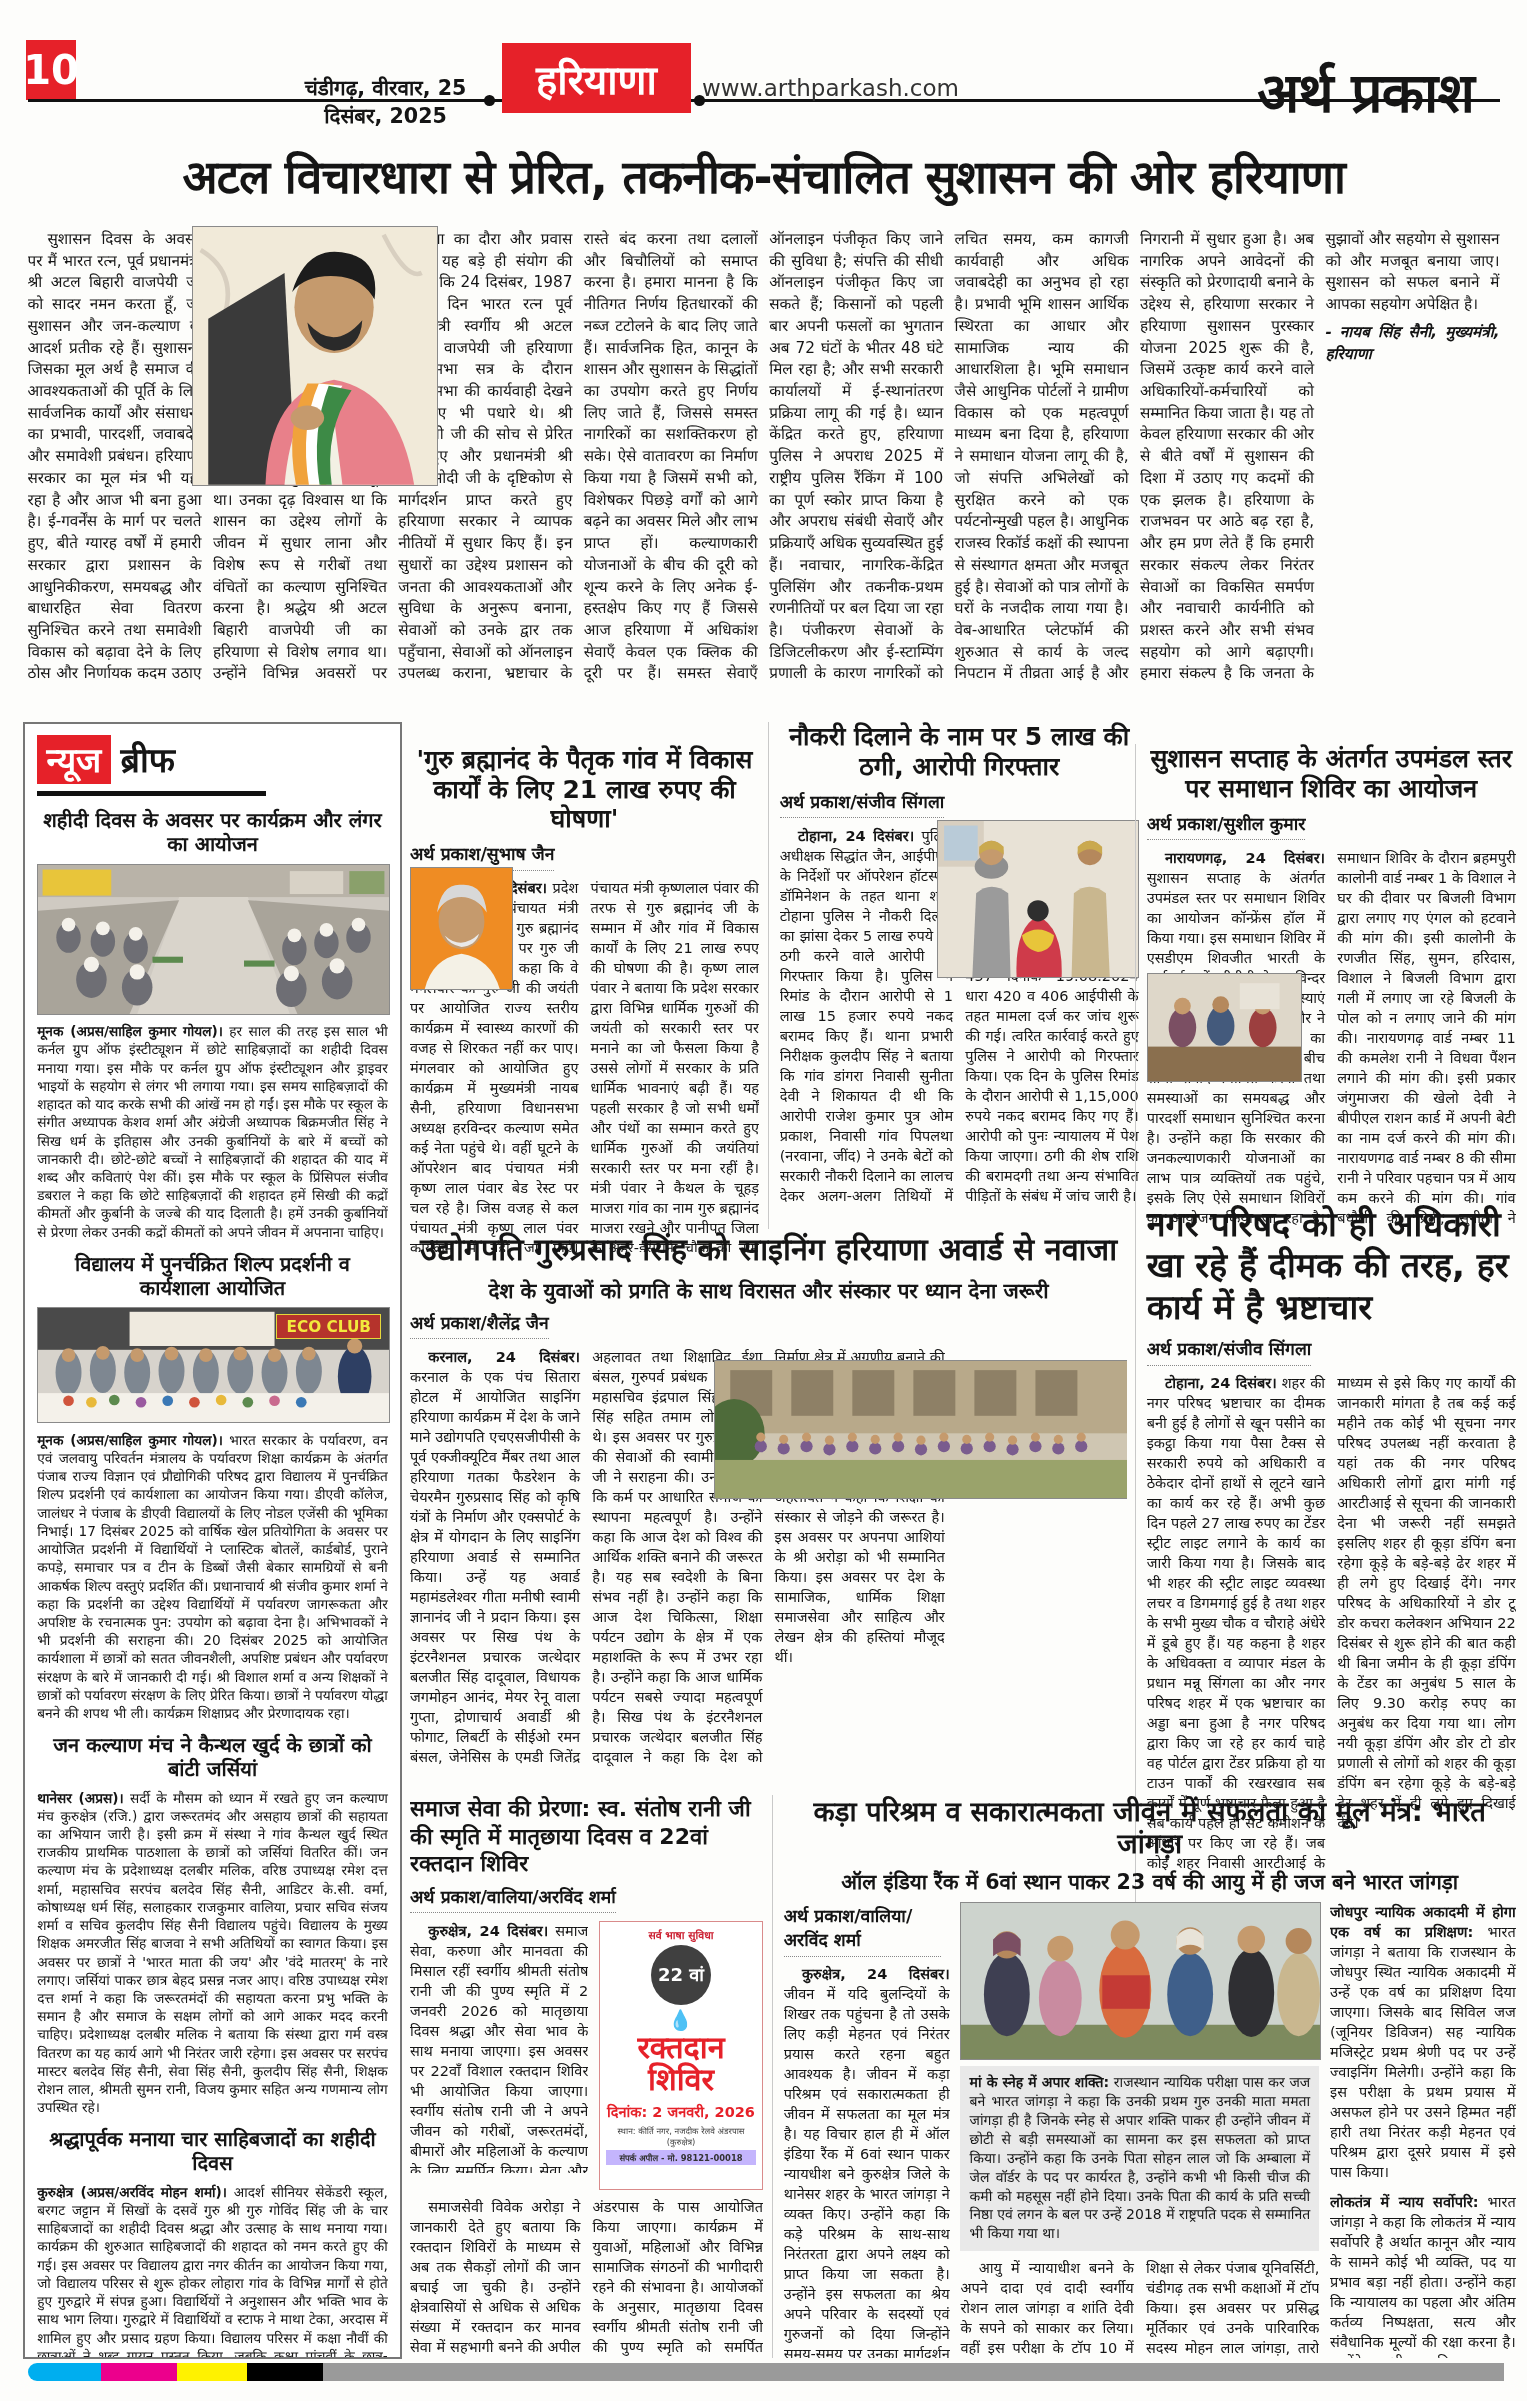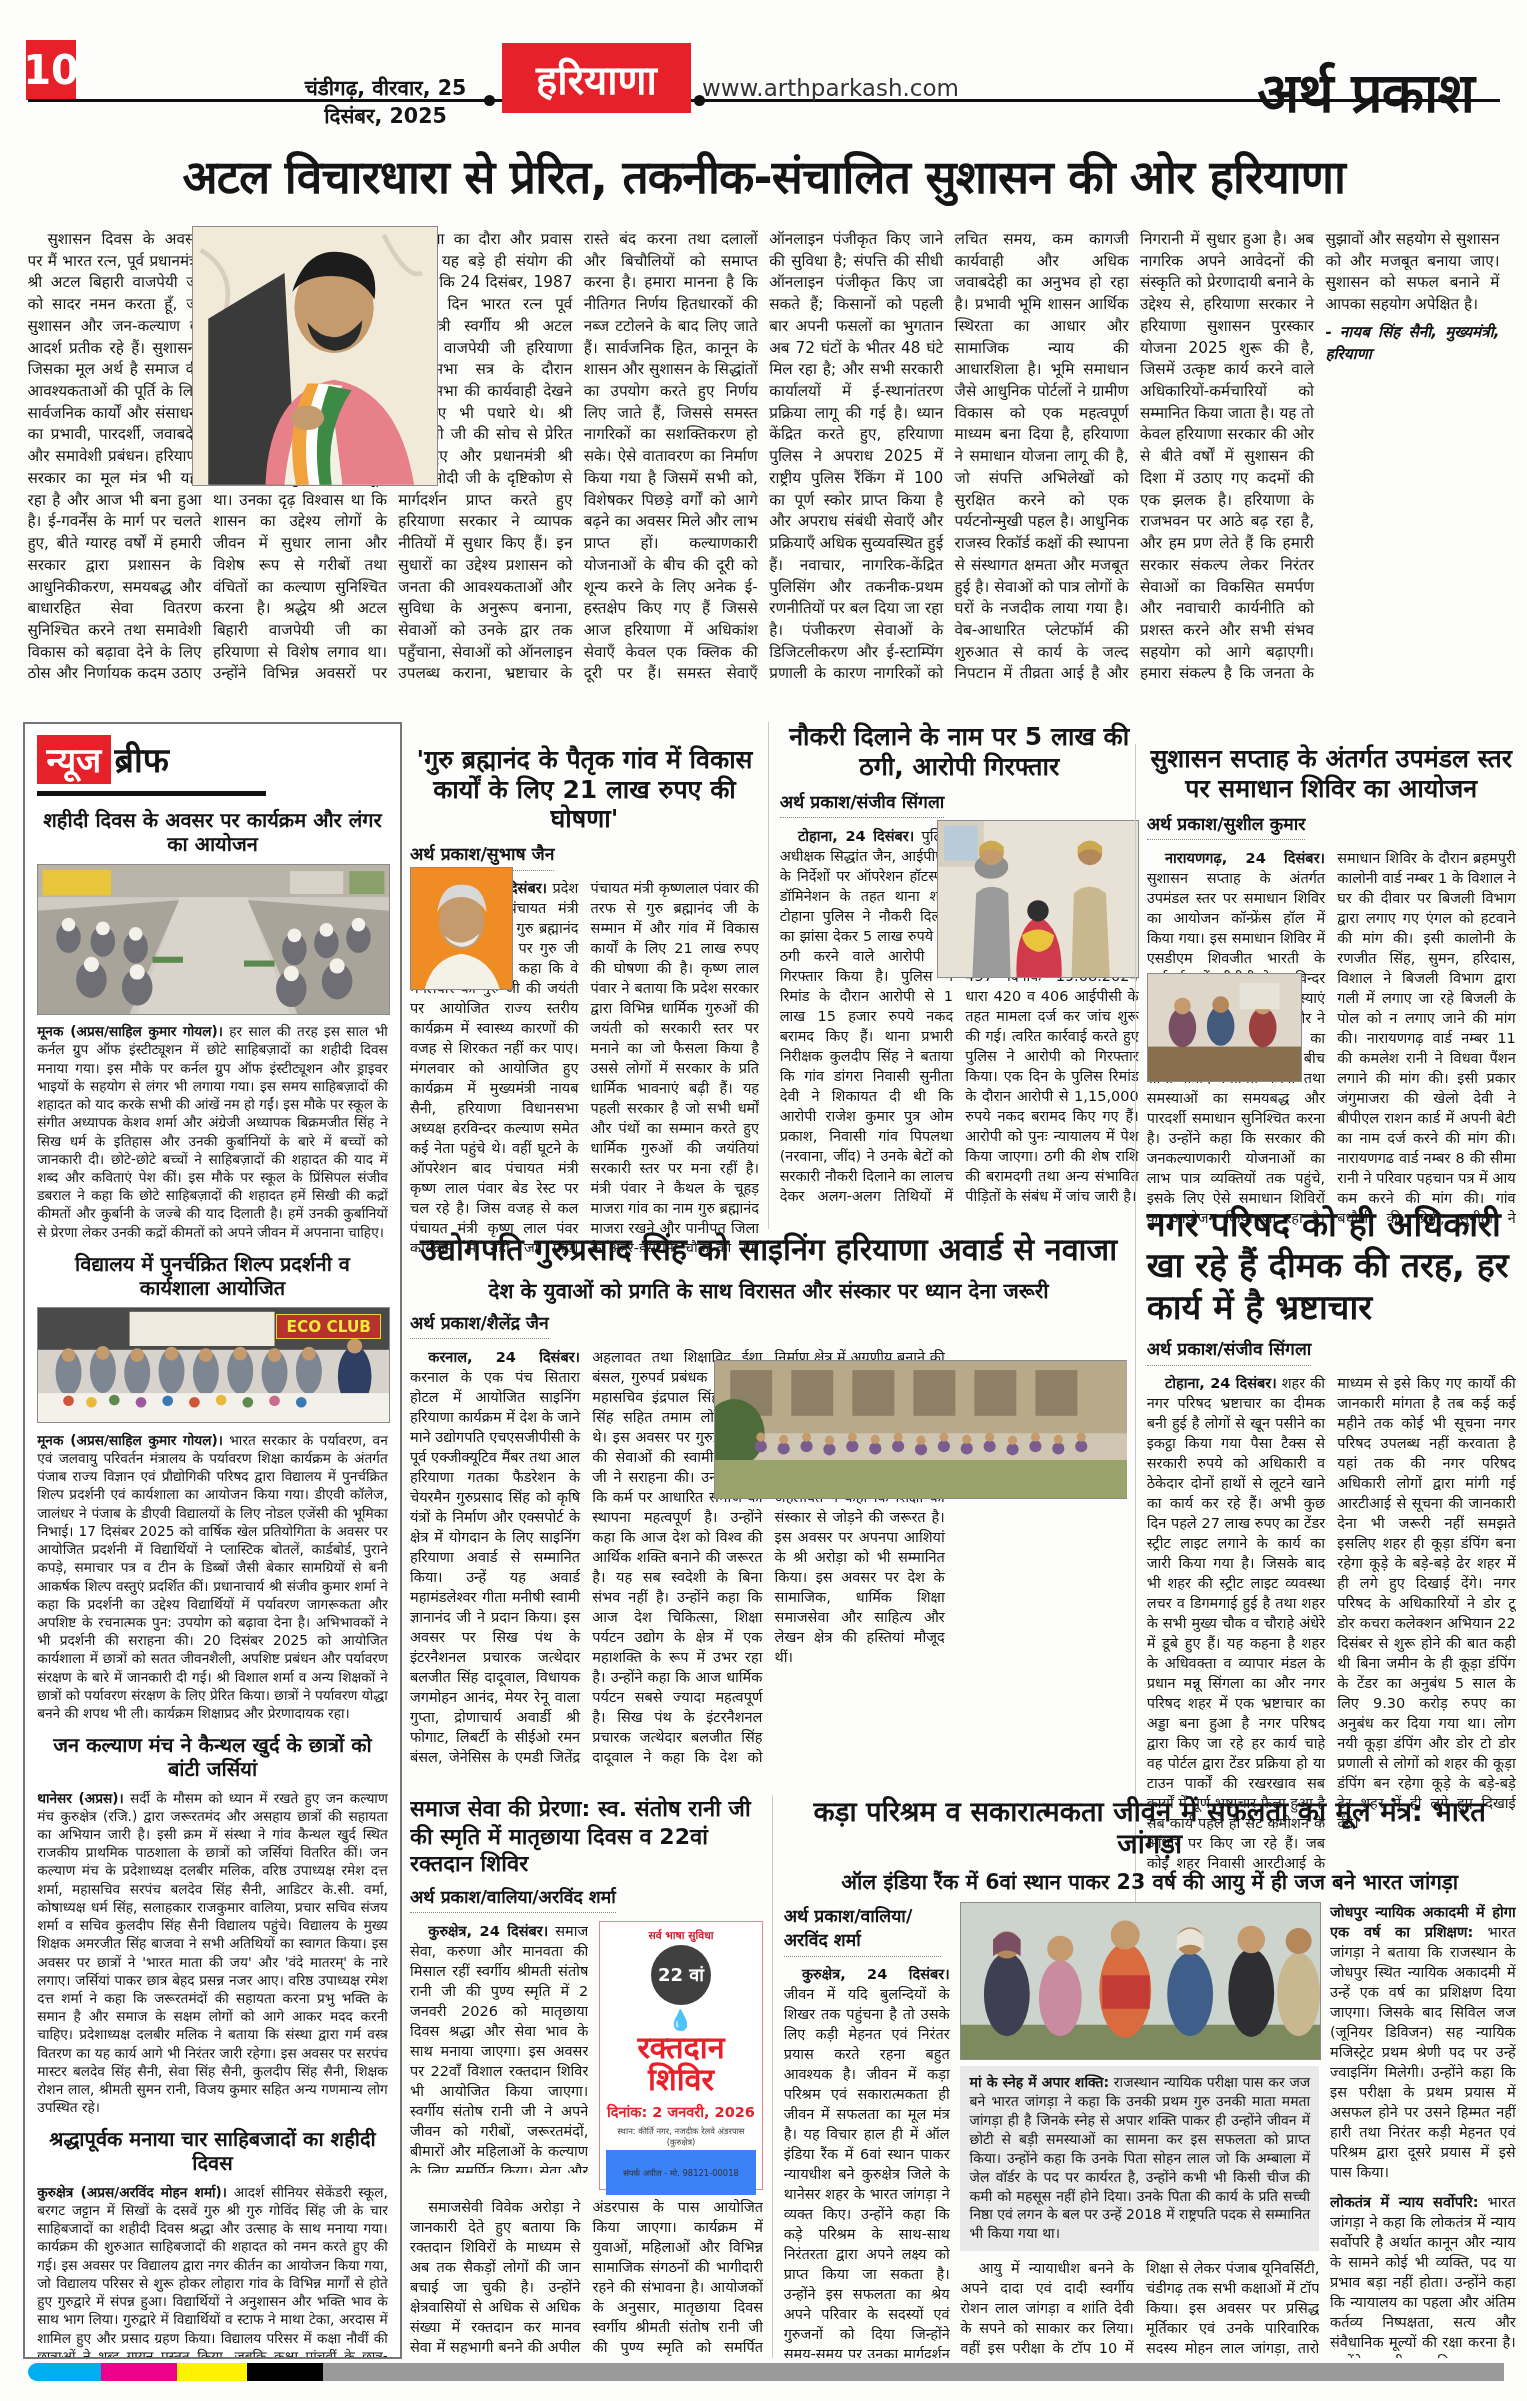--- a/index.html
+++ b/index.html
@@ -38,39 +38,39 @@
   .byline{font-size:17.5px;font-weight:bold;margin:1.5px 0 7.6px 0;padding-bottom:4.6px;
     border-bottom:1.5px dotted #888;width:max-content;max-width:95%;}
   .btxt{font-size:14.5px;line-height:1.38;text-align:justify;}
   .btxt p{margin:0;text-indent:18.3px;}
   .cols2{column-count:2;column-gap:12.2px;column-fill:auto;overflow:hidden;position:relative;}
   .cols4{column-count:4;column-gap:12.2px;column-fill:auto;overflow:hidden;position:relative;}
   .dateline-lead{font-weight:bold;}
   
   .newsbrief{left:23px;top:722px;width:379px;height:1637px;border:2.3px solid #777;
     box-sizing:border-box;padding:10.7px 12.2px;overflow:hidden;background:#fff;}
-  .nb-head{display:flex;align-items:center;gap:4px;text-align:center;}
+  .nb-head{display:flex;align-items:center;gap:10px;text-align:center;}
   .nb-red{background:#e62129;color:#fff;font-size:34px;font-weight:800;padding:1.5px 9.2px;}
   .nb-black{font-size:34px;font-weight:800;}
   .nb-bar{width:229px;height:4.6px;background:#111;margin:7.6px 0 12.2px 0;}
   .nb-item h3{font-size:20px;line-height:1.2;font-weight:800;text-align:center;margin:4.6px 0 7.6px 0;}
   .nb-photo{width:100%;margin:0 0 7.6px 0;}
   .nb-body{font-size:13.7px;line-height:1.33;text-align:justify;margin-bottom:10.7px;}
   .nb-lead{font-weight:bold;}
   
   .adbox{border:1.5px solid #d98b8b;background:#fff;box-sizing:border-box;padding:6.1px;
     text-align:center;position:relative;}
   .ad-badge{display:inline-block;background:#404040;color:#fff;border-radius:50%;
     width:60px;height:60px;font-size:18px;font-weight:800;line-height:1.1;
     display:flex;align-items:center;justify-content:center;margin:3.1px auto;}
   .ad-top{color:#c23;font-size:10.7px;font-weight:bold;}
   .ad-title{color:#e62129;font-size:30.5px;font-weight:800;line-height:1.05;}
   .ad-date{color:#e62129;font-size:14.5px;font-weight:800;margin-top:4.6px;}
   .ad-small{font-size:8.4px;color:#444;margin-top:4.6px;}
-  .ad-yellow{background:#3b82f6;font-size:8.4px;color:#5a3;color:#333;margin-top:3.1px;padding:17px;}
+  .ad-yellow{background:#c4b5fd;font-size:8.4px;color:#5a3;color:#333;margin-top:3.1px;padding:2px;font-weight:bold;}
   
   .caption-box{background:#e9e9e9;padding:7.6px 9.2px;font-size:14px;line-height:1.35;
     text-align:justify;margin-top:6.1px;}
   .cap-lead{font-weight:800;}
   .side-lead{font-weight:800;}
   
   .cbar{left:27.5px;top:2363px;height:18.3px;display:flex;align-items:center;}
   .cbar span{display:block;height:18.3px;}
   .c-cyan{width:73px;background:#00aeef;border-radius:10.7px 0 0 10.7px;}
   .c-mag{width:76px;background:#ec008c;}

